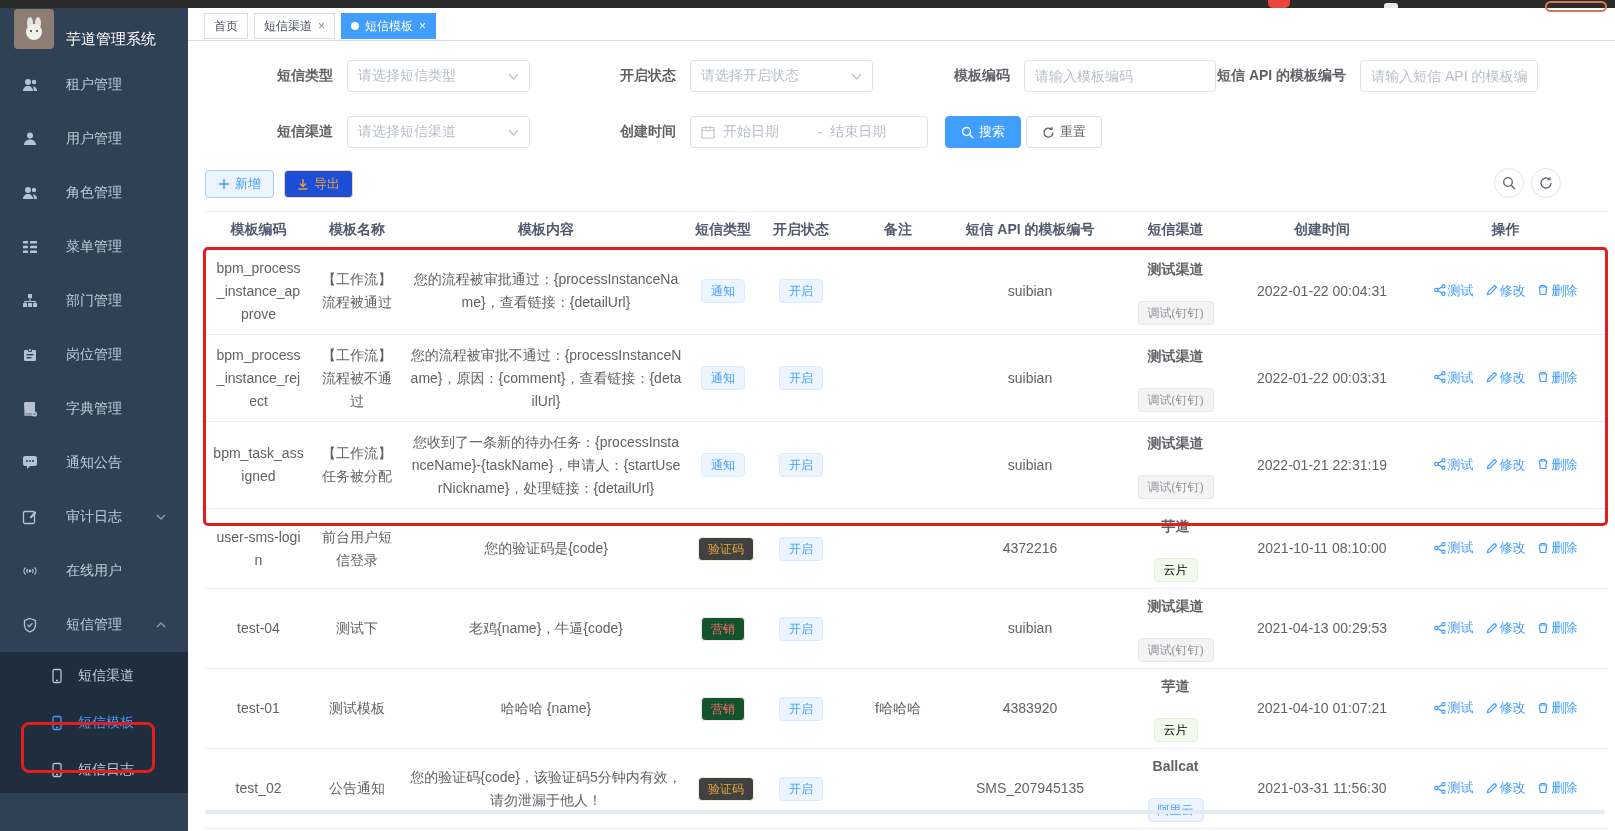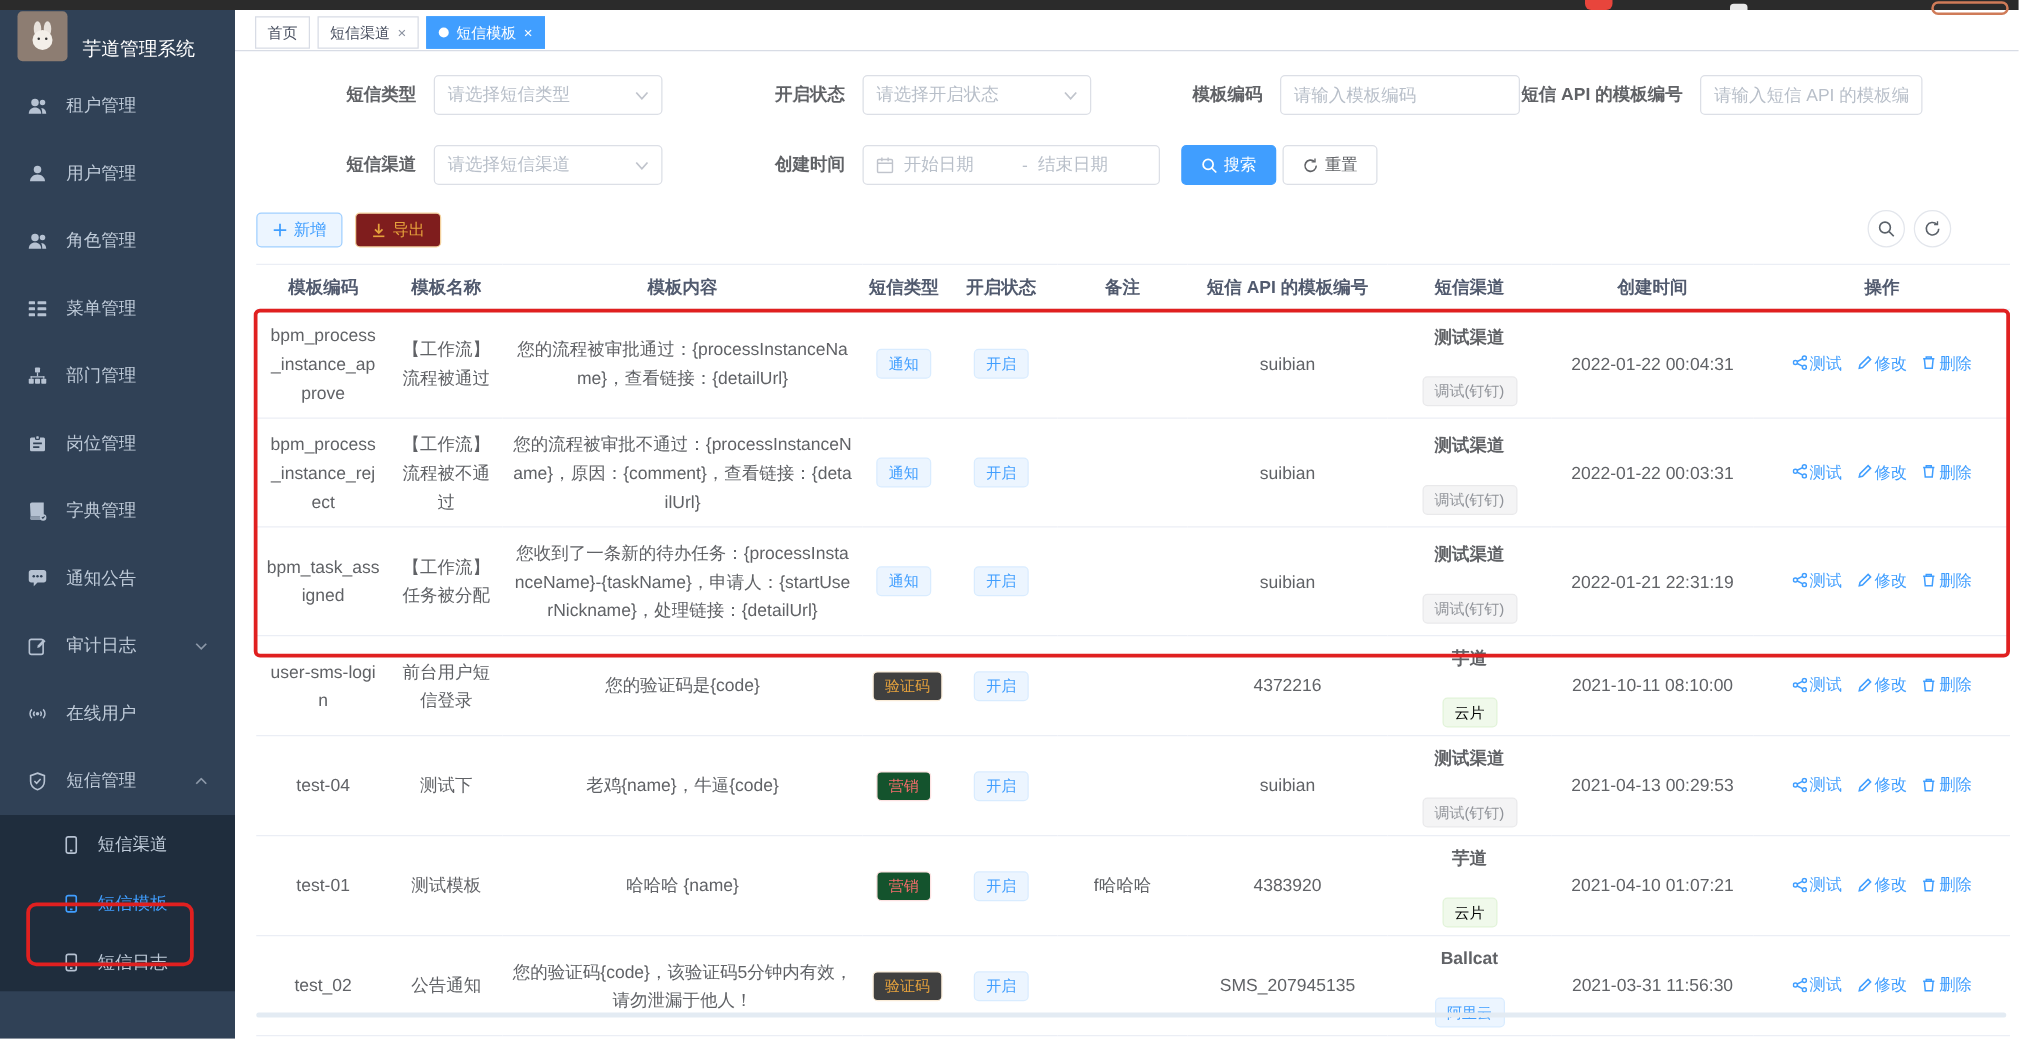--- a/index.html
+++ b/index.html
@@ -17,21 +17,21 @@
   .topstrip { position:absolute; top:0; left:0; width:1615px; height:8px; background:#2b2b2b; z-index:60; }
   .strip-badge { position:absolute; left:1268px; top:0; width:22px; height:8px; background:#e8453c; border-radius:0 0 5px 5px; }
   .strip-dot { position:absolute; left:1384px; top:3px; width:14px; height:5px; background:#e9e9e9; border-radius:3px 3px 0 0; }
   .strip-pill { position:absolute; left:1545px; top:1px; width:62px; height:11px; border:2px solid #cf7b58; border-radius:7px; }
 
   
   .sidebar { position:absolute; left:0; top:0; bottom:0; width:188px; background:#304156; color:#bfcbd9; z-index:40; }
   .logo-row { display:flex; align-items:center; gap:12px; height:58px; padding:0 14px; }
   .logo-img { width:40px; height:40px; border-radius:4px; background:#8d7d72; flex:0 0 auto; display:flex; align-items:center; justify-content:center; }
   .app-title { color:#fff; font-weight:normal; font-size:15px; white-space:nowrap;margin-top:21px; }
-  .menu-item { height:54px; display:flex; align-items:center; padding:0 22px; gap:15px; font-size:14px; cursor:pointer; }
+  .menu-item { height:54px; display:flex; align-items:center; padding:0 22px; gap:28px; font-size:14px; cursor:pointer; }
   .menu-item .mi-icon { width:16px; height:16px; flex:0 0 auto; color:#b6c2d2; }
   .menu-item .arrow { margin-left:auto; color:#8c98a8; }
   .submenu { background:#1f2d3d; }
   .submenu .menu-item { height:47px; padding-left:49px; gap:13px; }
   .submenu .menu-item.active { color:#409eff; }
   .submenu .menu-item.active .mi-icon { color:#409eff; }
 
   
   .main { position:absolute; left:188px; top:8px; right:0; bottom:0; background:#fff; }
 
@@ -61,42 +61,42 @@
   .date-range { width:238px; gap:8px; color:#b8bfc9; cursor:pointer; }
   .date-range .sep { color:#b8bfc9; }
   .date-range .dph { flex:1; }
   .btn { display:inline-flex; align-items:center; gap:5px; height:32px; padding:0 15px; border-radius:4px; font-size:13px; cursor:pointer; border:1px solid #dcdfe6; background:#fff; color:#606266; white-space:nowrap; }
   .btn-primary { background:#409eff; border-color:#409eff; color:#fff; }
 
   
   .toolbar { position:relative; margin-top:22px; padding-left:17px; height:28px; display:flex; gap:10px; align-items:center; }
   .btn-sm { height:28px; padding:0 12px; font-size:13px; }
   .btn-plain-primary { background:#ecf5ff; border-color:#a0cfff; color:#409eff; }
-  .btn-plain-warning { background:#7f1d1d; border-color:#f3d19e; color:#e6a23c; }
+  .btn-plain-warning { background:#1d4ed8; border-color:#f3d19e; color:#e6a23c; }
   .circle-btn { position:absolute; top:-2px; width:30px; height:30px; border-radius:50%; border:1px solid #e3e6ec; background:#fff; display:flex; align-items:center; justify-content:center; color:#5a6169; cursor:pointer; }
   .circle-search { right:91px; }
   .circle-refresh { right:54px; }
 
   
   .table-wrap { margin:13px 17px 0 17px; }
   table { border-collapse:collapse; table-layout:fixed; width:1403px; }
   thead th { height:36px; font-size:14px; font-weight:bold; color:#515a6e; border-top:1px solid #ebeef5; border-bottom:1px solid #ebeef5; text-align:center; padding:0 4px; }
   tbody td { border-bottom:1px solid #ebeef5; text-align:center; font-size:14px; color:#606266; padding:6px 8px; line-height:23px; vertical-align:middle; word-break:break-all; }
   tr.rh-tall td { height:87px; }
   tr.rh-std td { height:70px; }
   .col-code{width:107px}.col-name{width:90px}.col-content{width:288px}.col-type{width:66px}.col-status{width:90px}.col-remark{width:104px}.col-api{width:160px}.col-channel{width:131px}.col-created{width:162px}.col-ops{width:205px}
 
   .tag { display:inline-block; padding:0 9px; height:24px; line-height:22px; border:1px solid; border-radius:4px; font-size:12px; white-space:nowrap; }
   .tag-primary { background:#ecf5ff; border-color:#d9ecff; color:#409eff; }
   .tag-success { background:#f0f9eb; border-color:#e1f3d8; color:#000000; }
   .tag-warning { background:#404040; border-color:#faecd8; color:#e6a23c; }
   .tag-danger  { background:#14532d; border-color:#fde2e2; color:#f56c6c; }
   .tag-info    { background:#f4f4f5; border-color:#e9e9eb; color:#909399; }
   .channel-name { line-height:22px;font-weight:bold; }
-  .channel-cell .tag { margin-top:21px; }
+  .channel-cell .tag { margin-top:21px;font-family:Liberation Serif, serif; }
 
   .op-link { display:inline-flex; align-items:center; gap:2px; color:#409eff; font-size:13px; cursor:pointer; margin:0 4px; white-space:nowrap; }
 
   
   .hscroll { position:absolute; left:17px; right:10px; top:802px; height:4px; background:#e3ebf3; border-radius:2px; cursor:pointer; }
 
   
   .anno { position:absolute; border:3px solid #e02020; border-radius:8px; z-index:70; pointer-events:none; background:transparent; }
   .anno-menu { left:21px; top:722px; width:134px; height:51px; }
   .anno-rows { left:203px; top:247px; width:1405px; height:279px; border-radius:5px; }

